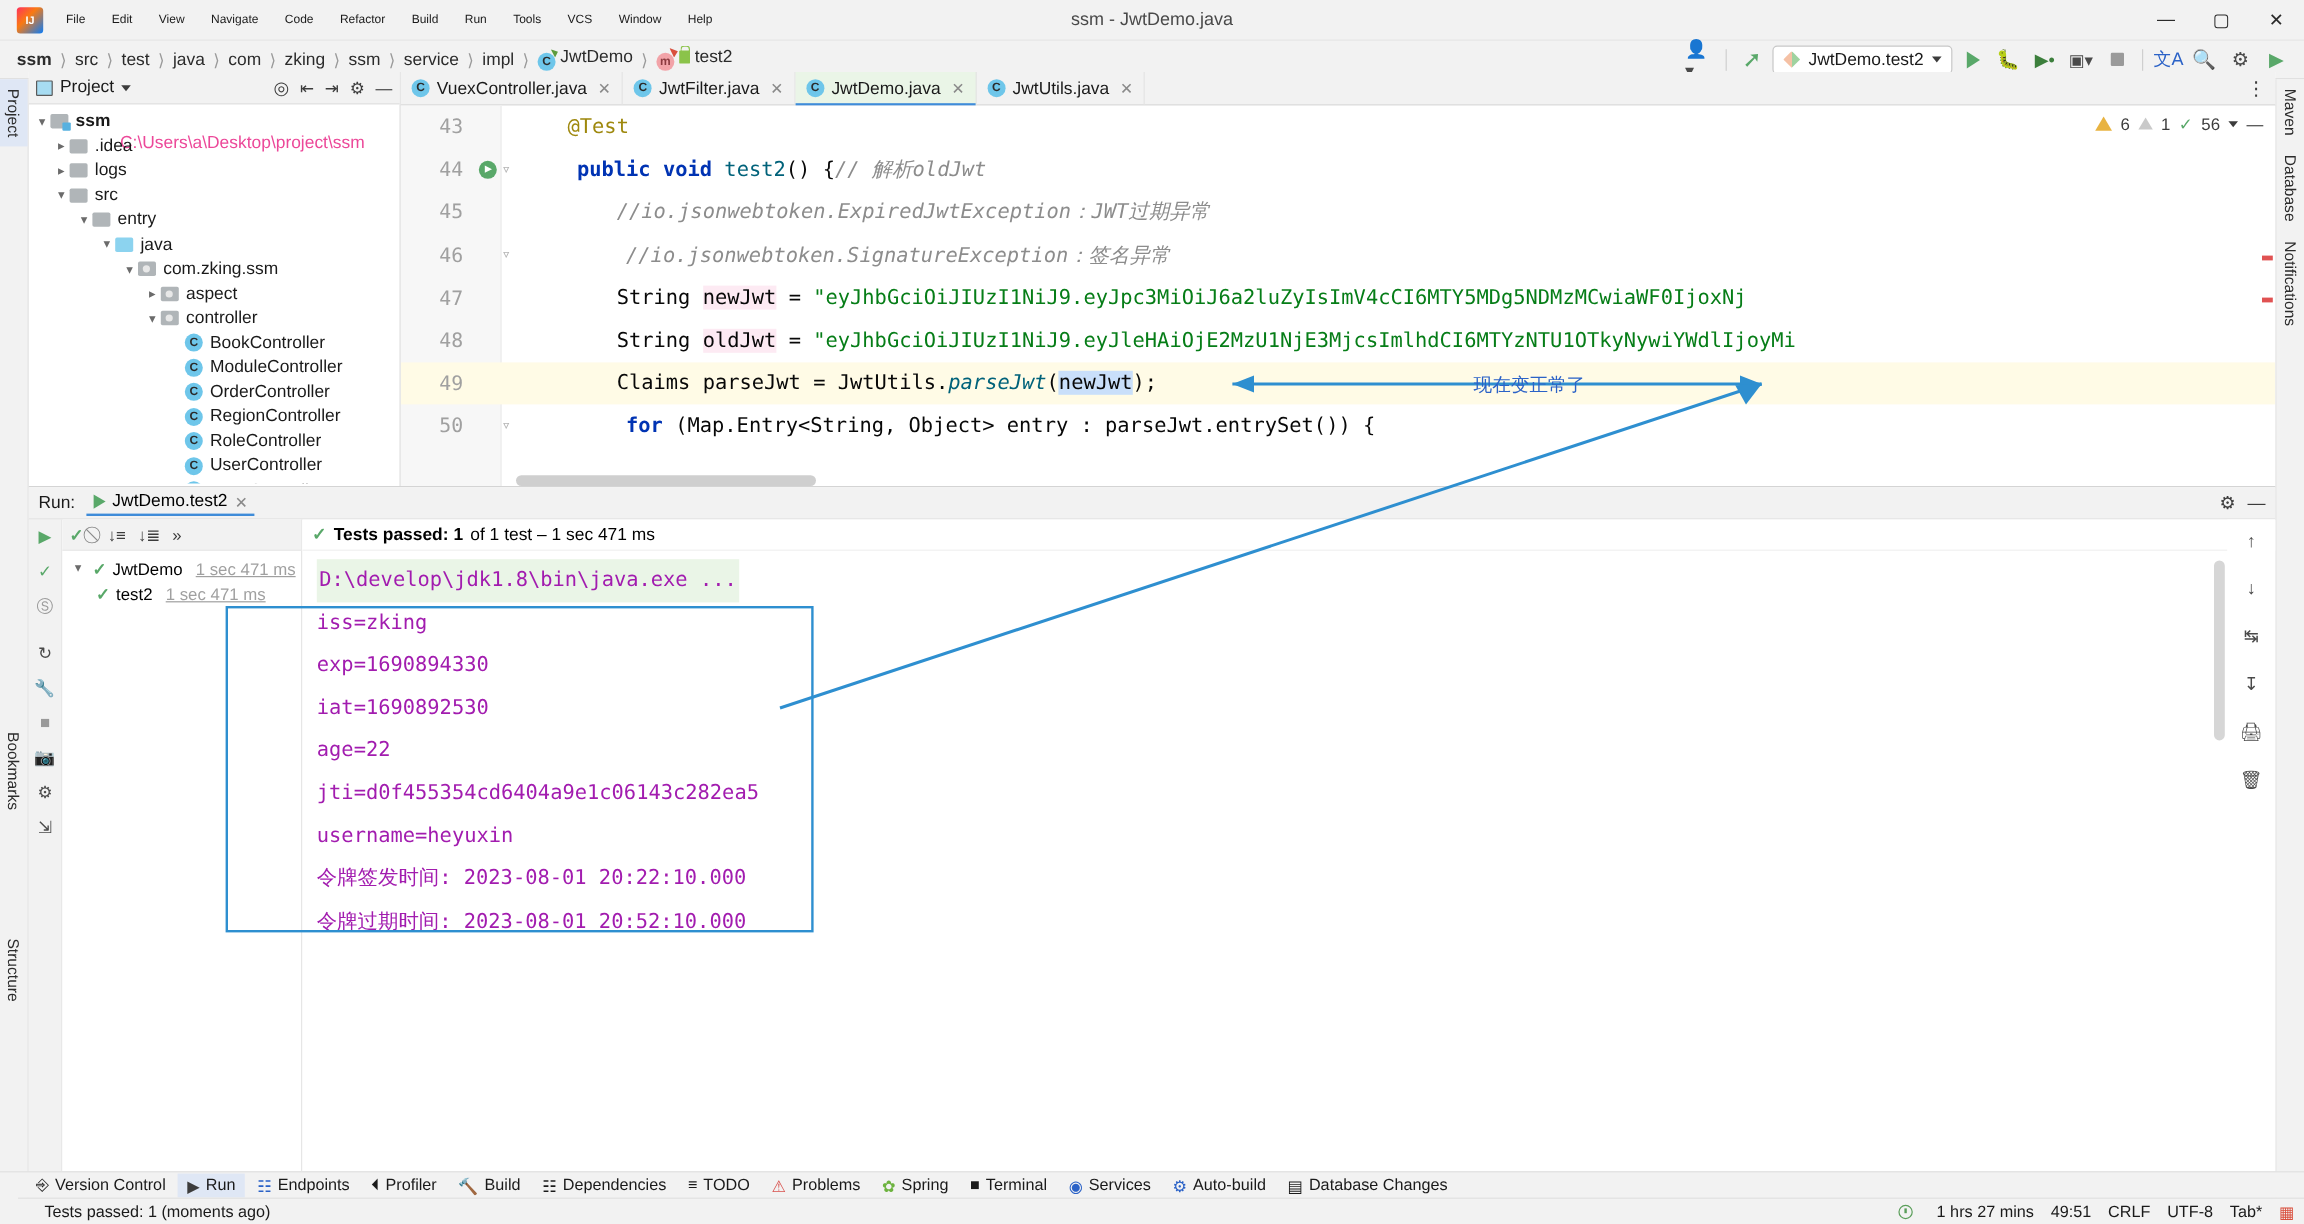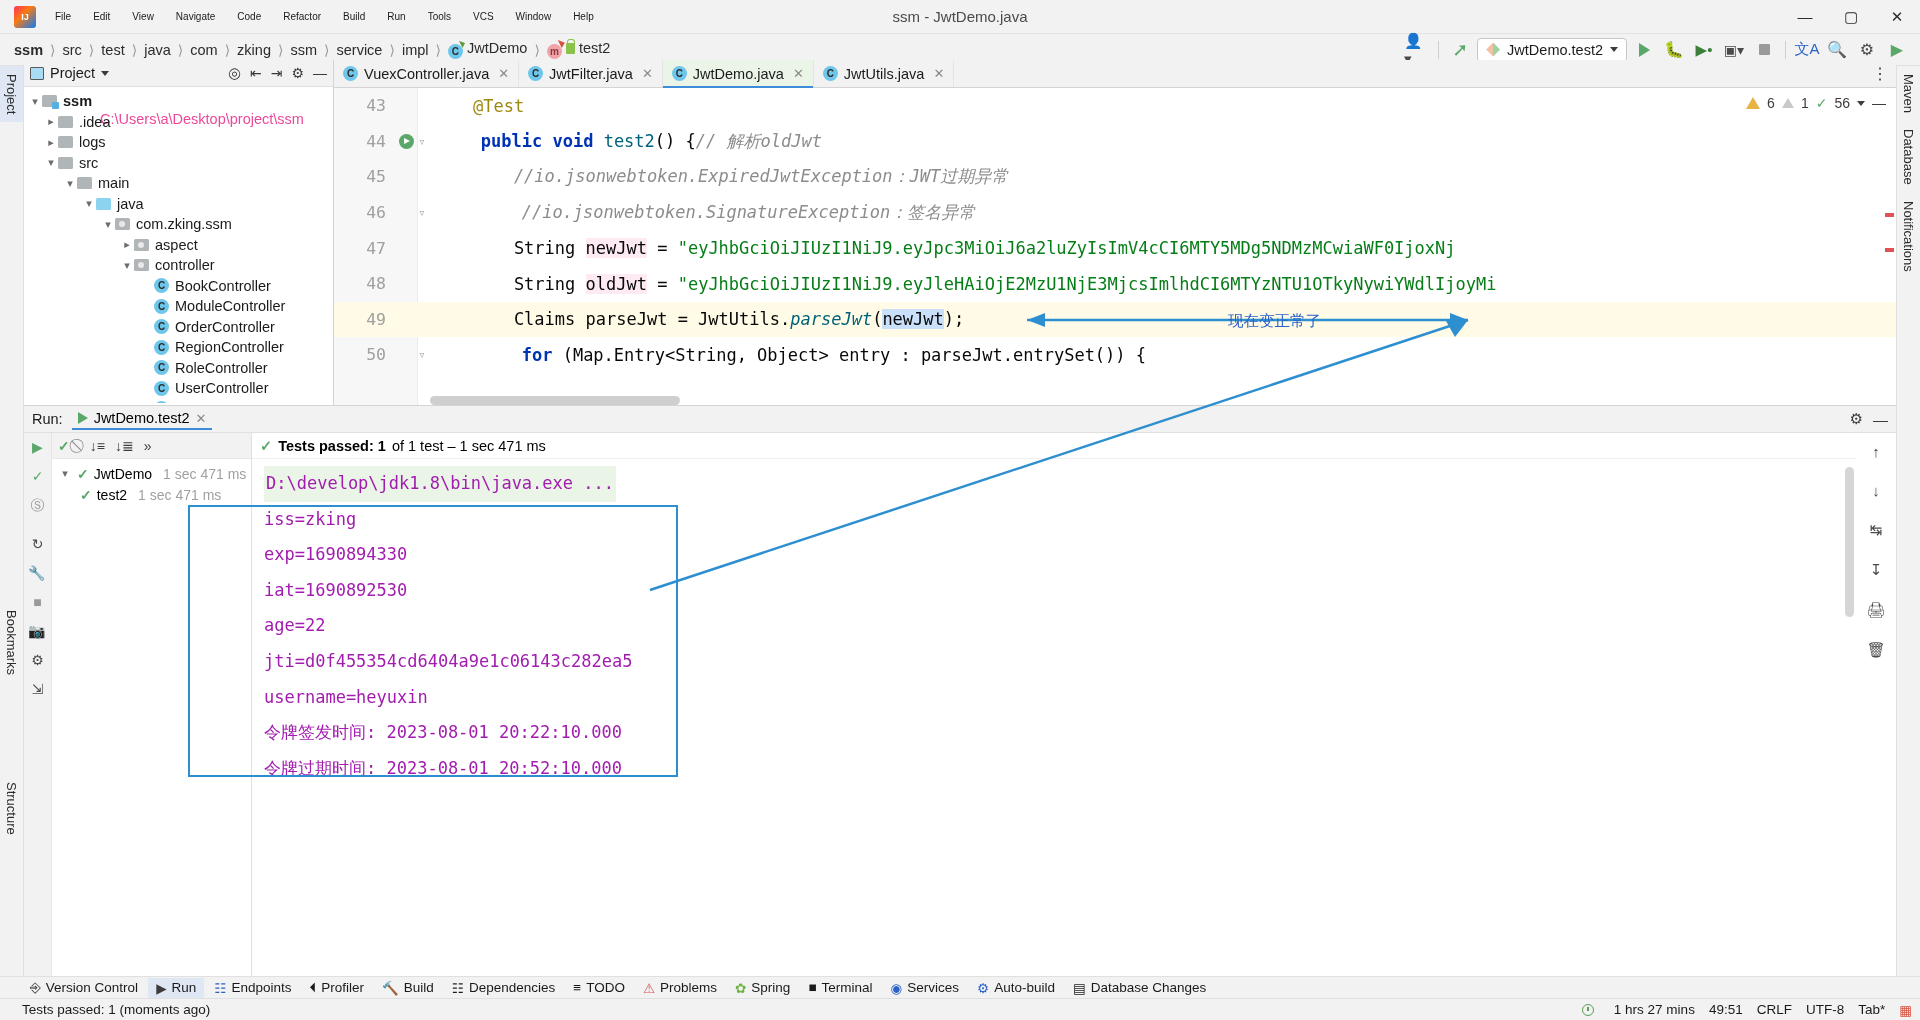--- a/index.html
+++ b/index.html
@@ -193,42 +193,42 @@
   .rt-ic { width:0;height:0;border-left:10px solid #59a869;border-top:6px solid transparent;border-bottom:6px solid transparent;}
   .run-header-right { margin-left:auto; display:flex; align-items:center; gap:10px; color:#3c3c3c; font-size:15px; }
 
   .run-body { position:absolute; top:27px; left:0; right:0; bottom:0; display:flex; }
   .run-left-gutter { width:28px; background:#f2f2f2; border-right:1px solid #e5e5e5; display:flex; flex-direction:column; align-items:center; padding-top:6px; gap:13px; color:#4a4a4a; font-size:14px;}
   .tests-pane { width:200px; background:#fff; border-right:1px solid #e0e0e0; }
   .tests-toolbar { height:26px; display:flex; align-items:center; gap:10px; padding:0 6px; background:#f2f2f2; border-bottom:1px solid #e8e8e8; font-size:14px; color:#3c3c3c;}
   .t-ok { color:#59a869; font-weight:bold; }
   .tests-tree { font-size:14px; padding-top:4px; }
   .ttrow { display:flex; align-items:center; height:21px; gap:5px; padding-left:6px; white-space:nowrap; }
-  .tt-time { color:#a0a0a0; margin-left:6px; }
+  .tt-time { color:#a0a0a0; margin-left:6px;text-decoration:underline; }
   .console-pane { flex:1; position:relative; background:#fff; }
   .console-toolbar { height:26px; display:flex; align-items:center; gap:6px; padding:0 8px; background:#fff; border-bottom:1px solid #f0f0f0; font-size:14.5px;}
   .console-text {
     padding: 7px 12px; font-family:"DejaVu Sans Mono", monospace; font-size:17px; color:#a21caf; line-height:35.6px;
   }
   .cmdline { background:#eaf5e7; display:inline-block; padding: 0 2px; }
   .console-right-strip {
     position:absolute; right:0; top:0; bottom:0; width:40px; display:flex; flex-direction:column;
     align-items:center; padding-top:10px; gap:22px; color:#4a4a4a; font-size:15px; background:#fff;
   }
   .vscroll { position:absolute; right:42px; top:34px; width:9px; height:150px; background:#d6d6d6; border-radius:5px;}
 
   
   .bottombar {
     position:absolute; left:0; right:0; bottom:22px; height:22px; display:flex; align-items:center;
     background:#f2f2f2; border-top:1px solid #e0e0e0; padding-left:22px; gap:2px; font-size:13.5px; color:#1a1a1a;
   }
   .bt { display:flex; align-items:center; gap:5px; padding: 2px 8px; white-space:nowrap; }
   .bt.active { background:#dfe7f5; }
   .statusbar {
-    position:absolute; left:0; right:0; bottom:0; height:22px; display:flex; align-items:center;
+    position:absolute; left:15px; right:0; bottom:0; height:22px; display:flex; align-items:center;
     background:#f2f2f2; border-top:1px solid #e0e0e0; padding: 0 8px 0 22px; font-size:13.5px; color:#1a1a1a;
   }
   .sb-right { margin-left:auto; display:flex; align-items:center; gap:14px; }
   .clock-ic { width:12px;height:12px;border:1.5px solid #5a9e5a; border-radius:50%; position:relative;}
   .clock-ic::after{content:"";position:absolute;left:4.5px;top:2px;width:1.5px;height:4px;background:#5a9e5a;}
 
   
   .overlay { position:absolute; inset:0; pointer-events:none; z-index:60; }
   .ann-note {
     position:absolute; font-size:15.5px; color:#2b62c7; white-space:nowrap;
@@ -360,21 +360,21 @@
         <span class="tlabel">logs</span>
       </div>
       <div class="trow" style="padding-left:20px;">
         <span class="arrow">▾</span>
         <span class="fold"></span>
         <span class="tlabel">src</span>
       </div>
       <div class="trow" style="padding-left:39px;">
         <span class="arrow">▾</span>
         <span class="fold"></span>
-        <span class="tlabel">main</span>
+        <span class="tlabel">entry</span>
       </div>
       <div class="trow" style="padding-left:58px;">
         <span class="arrow">▾</span>
         <span class="fold blue"></span>
         <span class="tlabel">java</span>
       </div>
       <div class="trow" style="padding-left:77px;">
         <span class="arrow">▾</span>
         <span class="fold pkg"></span>
         <span class="tlabel">com.zking.ssm</span>

